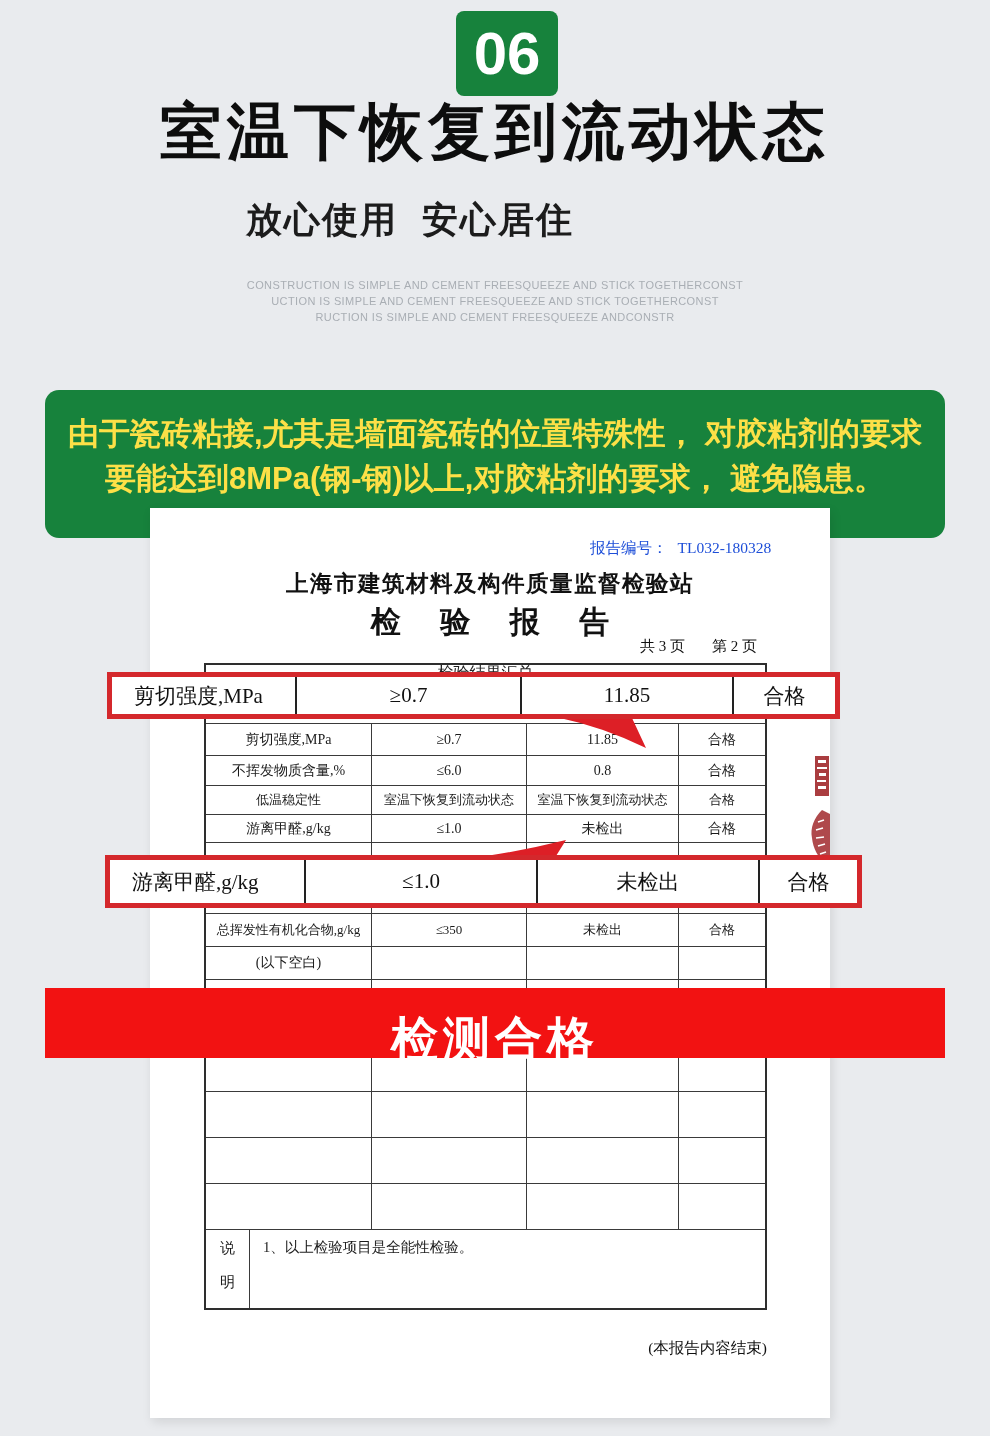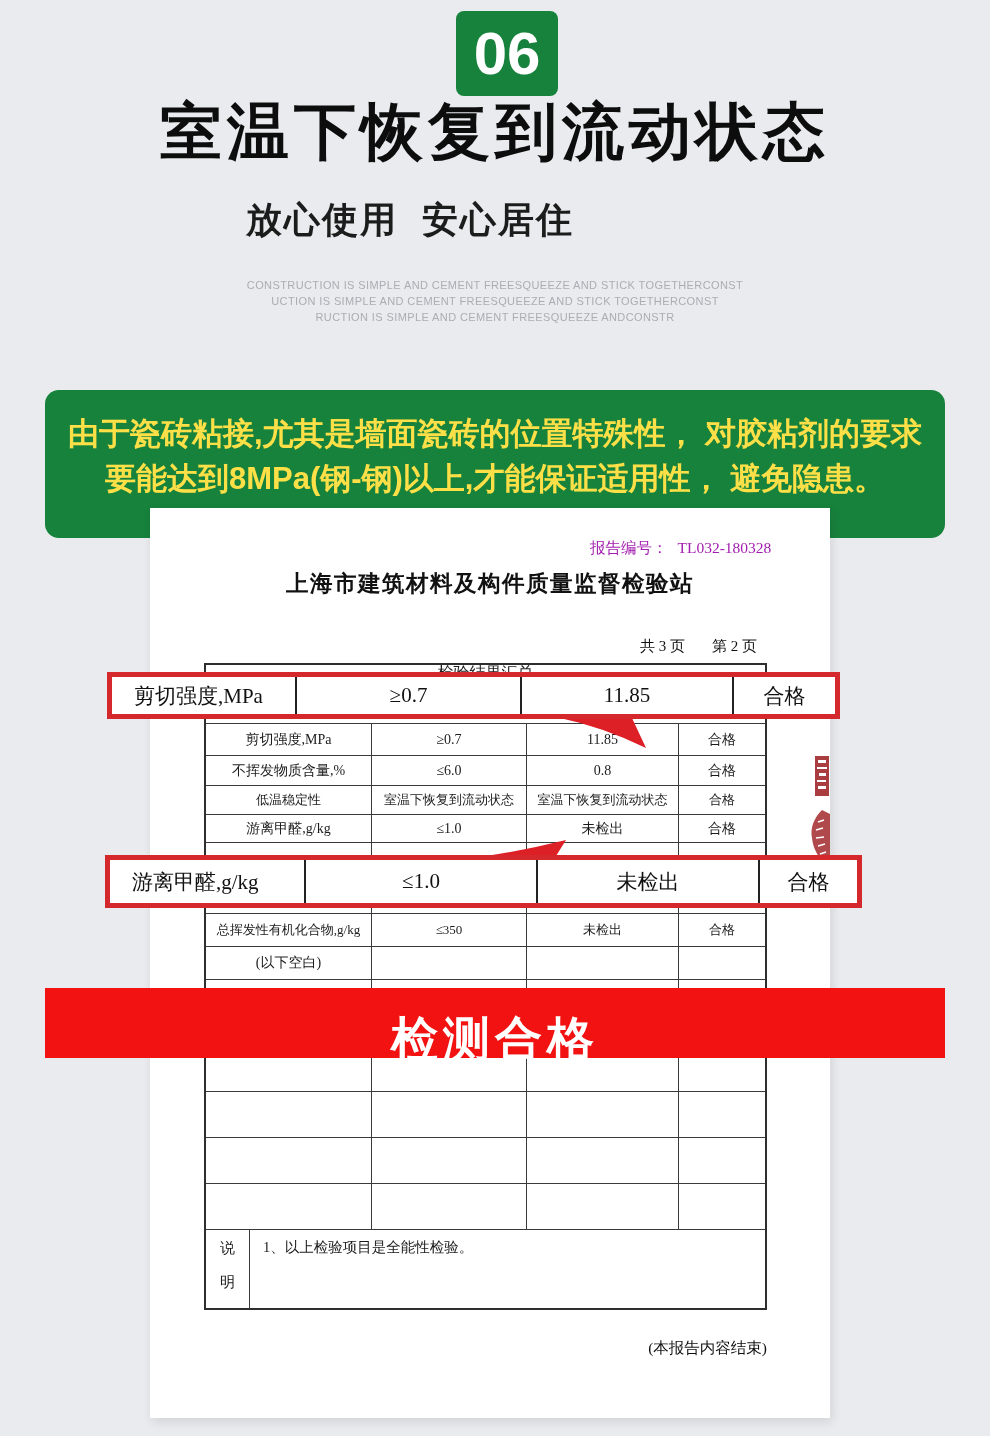--- a/index.html
+++ b/index.html
@@ -17,21 +17,21 @@
   .eng{position:absolute;left:0;top:277px;width:990px;text-align:center;font-size:11px;
          line-height:16px;color:#a9aeb4;letter-spacing:.4px;}
   .notice{position:absolute;left:45px;top:345px;width:900px;height:148px;background:#17823c;
          border-radius:14px;color:#fde047;text-align:center;font-size:31px;font-weight:600;
          line-height:45px;padding-top:21px;box-sizing:border-box;margin-top:45px;}
 
   
   .paper{position:absolute;left:150px;top:508px;width:680px;height:910px;background:#ffffff;
          box-shadow:2px 4px 10px rgba(0,0,0,.10);overflow:hidden;}
   .serif{font-family:"Liberation Serif","DejaVu Serif",serif;}
-  .report-no{position:absolute;left:440px;top:30px;font-size:15.5px;color:#a21caf;white-space:nowrap;}
+  .report-no{position:absolute;left:440px;top:30px;font-size:15.5px;color:#1d4ed8;white-space:nowrap;}
   .report-no .lbl{margin-right:10px;}
   .org{position:absolute;left:0;top:60px;width:680px;text-align:center;font-size:22.5px;
        font-weight:bold;color:#111;letter-spacing:1.5px;}
   .doc-title{position:absolute;left:0;top:94px;width:680px;text-align:center;font-size:30px;
        font-weight:bold;color:#111;letter-spacing:16px;text-indent:16px;}
   .pages{position:absolute;left:490px;top:129px;display:flex;gap:27px;font-size:15px;color:#111;white-space:nowrap;}
 
   
   .rtable{position:absolute;left:54px;top:155px;width:563px;height:647px;border:2px solid #2e2e2e;
           box-sizing:border-box;display:flex;flex-direction:column;color:#1b1b1b;}
@@ -80,28 +80,29 @@
   <div class="subtitle">放心使用  安心居住</div>
 
   <div class="eng">
     <div>CONSTRUCTION IS SIMPLE AND CEMENT FREESQUEEZE AND STICK TOGETHERCONST</div>
     <div>UCTION IS SIMPLE AND CEMENT FREESQUEEZE AND STICK TOGETHERCONST</div>
     <div>RUCTION IS SIMPLE AND CEMENT FREESQUEEZE ANDCONSTR</div>
   </div>
 
   <div class="notice">
     <div>由于瓷砖粘接,尤其是墙面瓷砖的位置特殊性， 对胶粘剂的要求</div>
-    <div>要能达到8MPa(钢-钢)以上,才能保证适用性， 避免隐患。</div>
+    <div>要能达到8MPa(钢-钢)以上,对胶粘剂的要求， 避免隐患。</div>
   </div>
 
   <div class="paper serif">
     <div class="report-no">
       <span class="lbl">报告编号：</span><span>TL032-180328</span>
     </div>
     <div class="org">上海市建筑材料及构件质量监督检验站</div>
+    <div class="doc-title">检 验 报 告</div>
     <div class="pages">
       <span>共 3 页</span>
       <span>第 2 页</span>
     </div>
 
     <div class="rtable">
       <div class="trow hdr-row" style="height:59px">
         <div class="hdr-text">检验结果汇总</div>
       </div>
       <div class="trow" style="height:32px">

